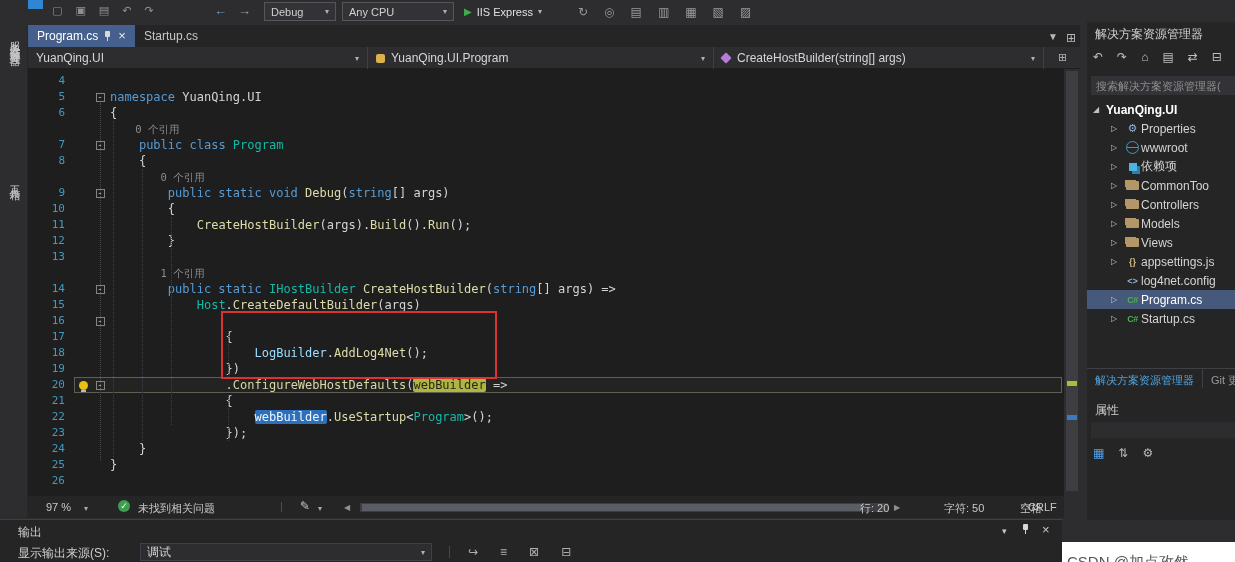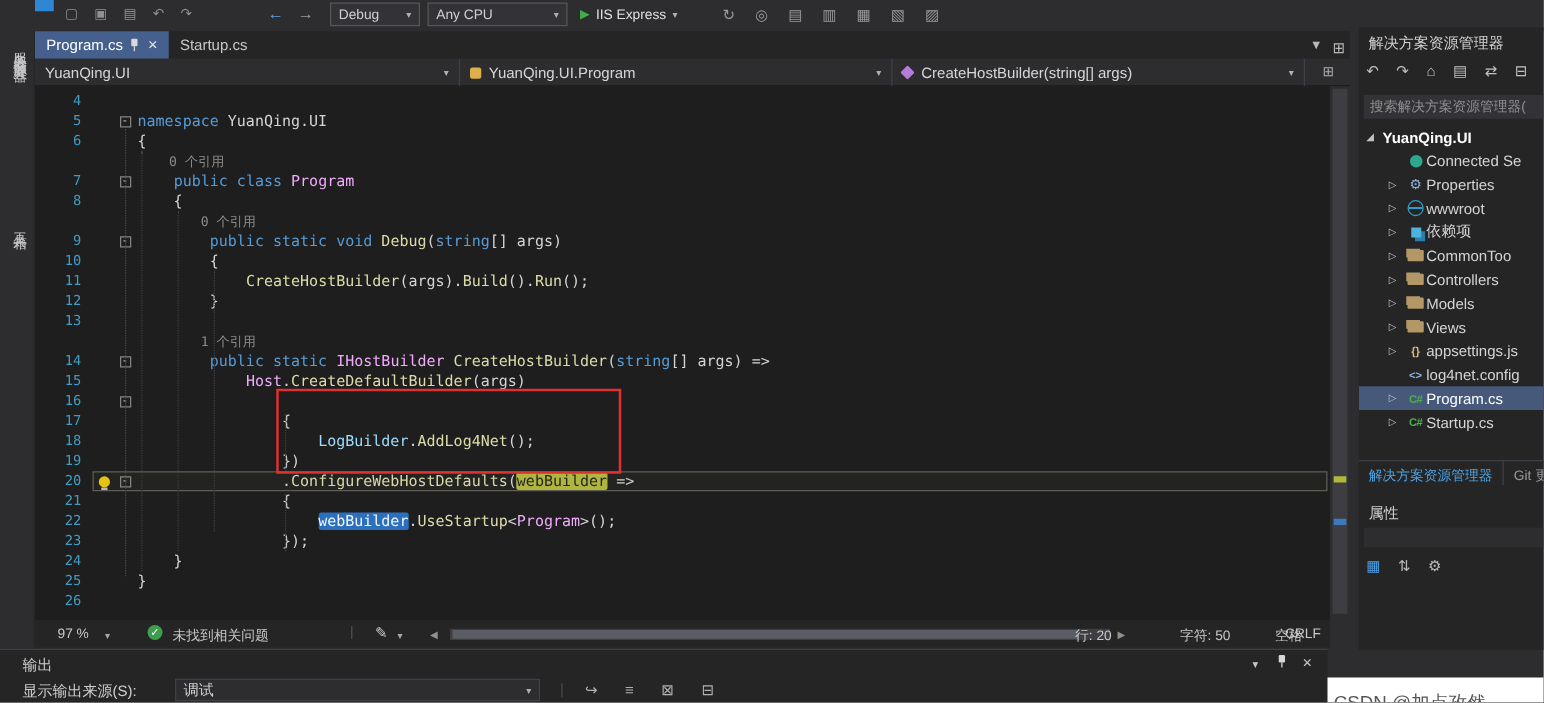--- a/index.html
+++ b/index.html
@@ -45,21 +45,21 @@
 
 
 #editor{left:28px;top:69px;width:1036px;height:427px;background:#1e1e1e;overflow:hidden;font-family:"DejaVu Sans Mono","Liberation Mono",monospace;font-size:12px}
 #code-rows{position:absolute;left:0;top:4px;right:0}
 .crow{display:flex;height:16px;line-height:16px;position:relative}
 .ln{width:46px;text-align:right;padding-right:9px;color:#3f9cc4;font-size:11px;flex:none}
 .glyph{width:18px;flex:none;display:flex;align-items:center;justify-content:center}
 .fold{width:16px;flex:none;display:flex;align-items:center;justify-content:center}
 .foldbox{width:9px;height:9px;border:1px solid #848484;color:#c8c8c8;font-size:9px;line-height:6px;text-align:center;background:#1e1e1e}
 .ct{white-space:pre;padding-left:2px;color:#d4d4d4}
-.c-kw{color:#569cd6}.c-ty{color:#f0abfc}.c-me{color:#dcdcaa}.c-pl{color:#d4d4d4}.c-pa{color:#9cdcfe}
+.c-kw{color:#569cd6}.c-ty{color:#14b8a6}.c-me{color:#dcdcaa}.c-pl{color:#d4d4d4}.c-pa{color:#9cdcfe}
 .c-lens{color:#8c8c8c;font-size:10.5px}
 .c-hl-gold{background:#b1b83b;color:#1e1e1e;border-radius:2px}
 .c-hl-blue{background:#2c70bd;color:#f0f6fc;border-radius:2px}
 .crow.current::after{content:"";position:absolute;left:46px;right:2px;top:0;bottom:0;border:1px solid #5e5e54;background:rgba(140,140,120,0.05);pointer-events:none}
 .bulb{width:9px;height:9px;border-radius:50%;background:#eac711;display:inline-block;position:relative}
 .bulb::after{content:"";position:absolute;left:2px;top:9px;width:5px;height:2px;background:#bdbdbd}
 .iguide{position:absolute;width:0;border-left:1px dotted #3f3f46;pointer-events:none}
 .red-box{position:absolute;border:2px solid #e03131;pointer-events:none}
 
 
@@ -433,25 +433,20 @@
       </span>
     <span id="se-search-wrap">
       <input id="se-search" placeholder="搜索解决方案资源管理器(" style="">
     </span>
     <div id="se-tree">
         <div class="trow" style="padding-left: 6px;">
           <span class="tarrow">◢</span>
           <span class="tlabel bold">YuanQing.UI</span>
         </div>
         <div class="trow" style="padding-left: 24px;">
-          <span class="tarrow"></span>
-          <span class="ticon ic-connected-services"></span>
-          <span class="tlabel">Connected Se</span>
-        </div>
-        <div class="trow" style="padding-left: 24px;">
           <span class="tarrow">▷</span>
           <span class="ticon ic-properties">⚙</span>
           <span class="tlabel">Properties</span>
         </div>
         <div class="trow" style="padding-left: 24px;">
           <span class="tarrow">▷</span>
           <span class="ticon ic-wwwroot"></span>
           <span class="tlabel">wwwroot</span>
         </div>
         <div class="trow" style="padding-left: 24px;">

